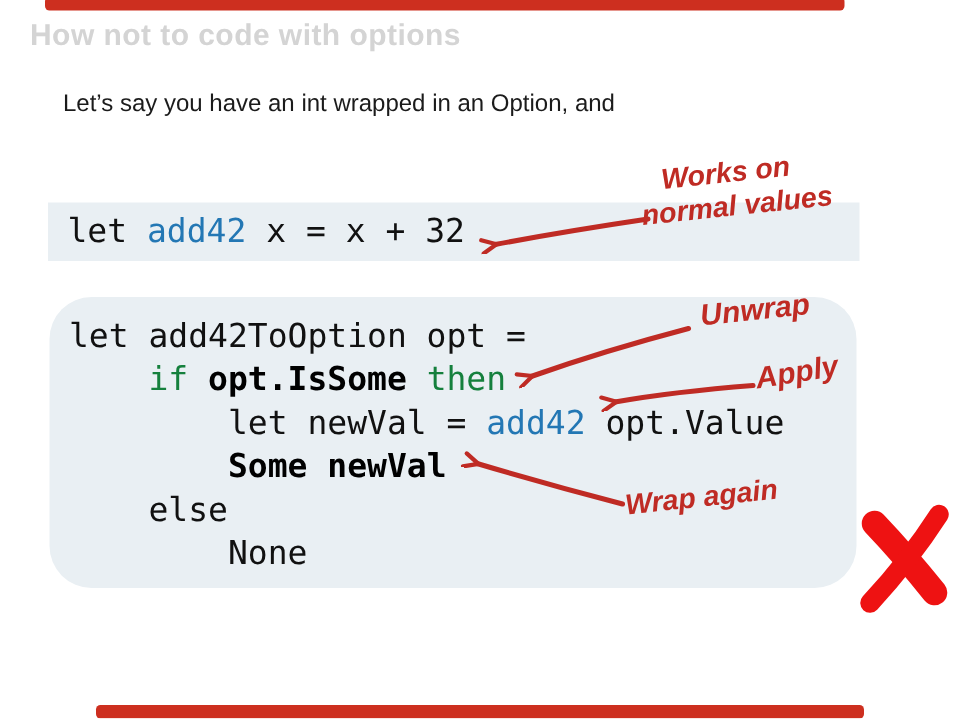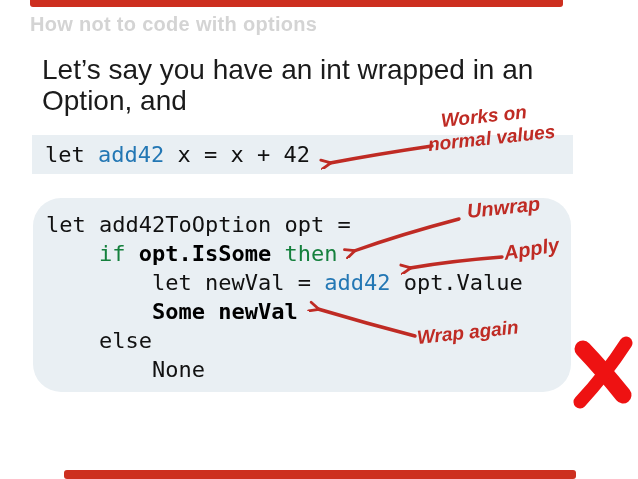--- a/index.html
+++ b/index.html
@@ -14,32 +14,32 @@
   .bar {
     position: absolute;
     height: 9px;
     background: #cd2f1f;
     border-radius: 3px;
   }
   .bar.top { left: 30px; top: -2px; width: 533px; }
   .bar.bottom { left: 64px; top: 470px; width: 512px; }
   .title {
     position: absolute;
-    left: 30px; top: 13px;
+    left: 20px; top: 13px;
     font-size: 20px;
     font-weight: 700;
     letter-spacing: 0.3px;
     color: #d4d4d4;
     white-space: nowrap;
   }
   .intro {
     position: absolute;
     left: 42px; top: 54px;
     width: 560px;
-    font-size: 28px;
+    font-size: 16px;
     line-height: 31px;
     color: #1b1b1b;
   }
   .code {
     position: absolute;
     margin: 0;
     background: #e9eff3;
     font-family: "DejaVu Sans Mono", monospace;
     font-size: 22px;
     color: #111111;
@@ -89,21 +89,21 @@
 
   <div class="bar top"></div>
   <div class="bar bottom"></div>
 
   <div class="title">How not to code with options</div>
 
   <div class="intro">
     <div>Let’s say you have an int wrapped in an Option, and</div>
   </div>
 
-  <pre class="code code1"><span class="cl"><span>let </span><span class="tok-blue">add42</span><span> x = x + 42</span></span></pre>
+  <pre class="code code1"><span class="cl"><span>let </span><span class="tok-blue">add42</span><span> x = x + 32</span></span></pre>
 
   <pre class="code code2"><div class="cl"><span>let add42ToOption opt =</span></div><div class="cl"><span class="tok-red">    if </span><span class="tok-red-bold">opt.IsSome</span><span class="tok-red"> then</span></div><div class="cl"><span>        let newVal = </span><span class="tok-blue">add42</span><span> opt.Value</span></div><div class="cl"><span>        </span><span class="tok-red-bold">Some newVal</span></div><div class="cl"><span>    else</span></div><div class="cl"><span>        None</span></div></pre>
 
   <div class="hand works-on">Works on</div>
   <div class="hand normal-values">normal values</div>
   <div class="hand unwrap">Unwrap</div>
   <div class="hand apply">Apply</div>
   <div class="hand wrap-again">Wrap again</div>
 
   <svg class="overlay" width="638" height="479" viewBox="0 0 638 479">

